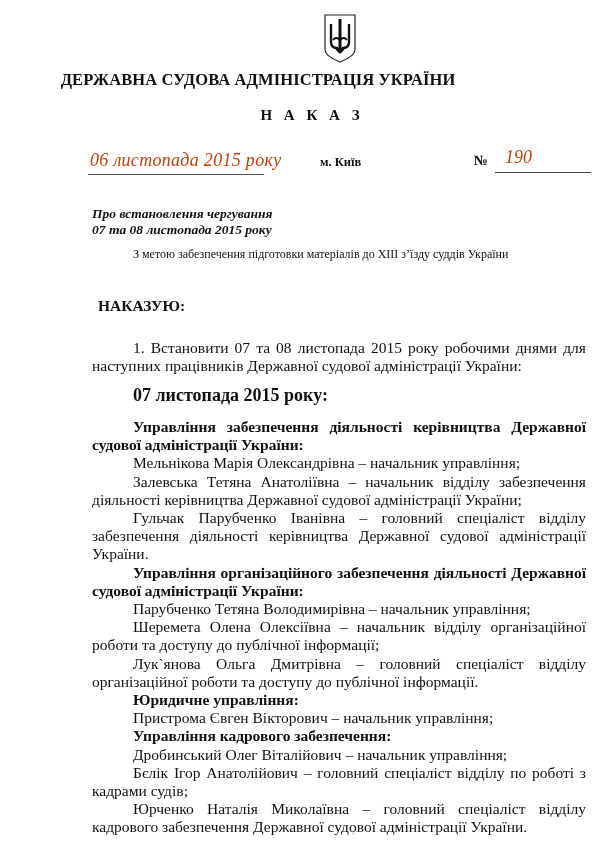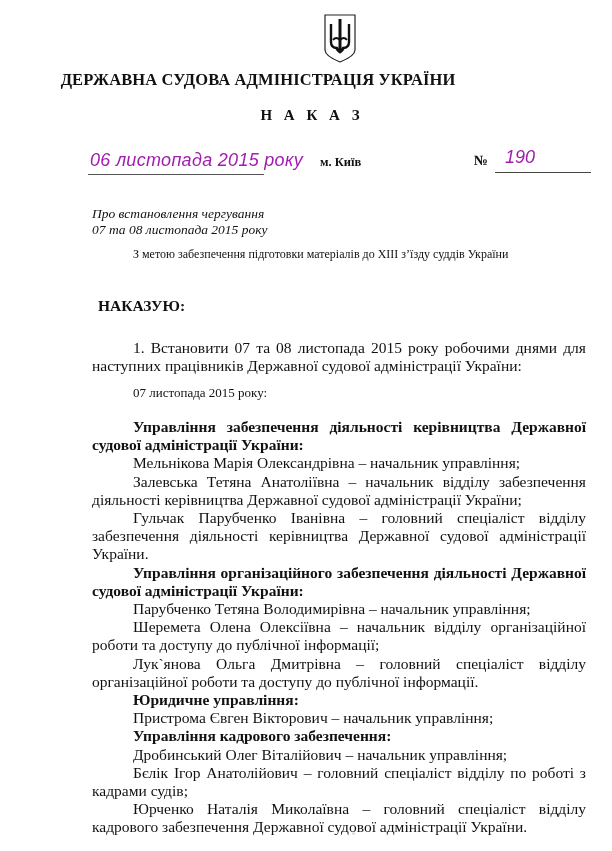--- a/index.html
+++ b/index.html
@@ -2,34 +2,34 @@
 <html><head>
 <meta charset="utf-8">
 <style>
   html, body { margin: 0; padding: 0; background: #ffffff; }
   body { width: 612px; height: 851px; position: relative; overflow: hidden;
          font-family: "Liberation Serif", "DejaVu Serif", serif; color: #111; }
   .abs { position: absolute; }
   .emblem { left: 322px; top: 12px; width: 36px; height: 52px; }
   .org { left: 0; width: 516px; top: 70px; text-align: center; font-weight: bold; font-size: 16.5px; letter-spacing: 0.1px; }
   .order-title { left: 0; width: 612px; top: 107px; text-align: center; font-weight: bold; font-size: 15px; letter-spacing: 4px; padding-left: 6px; }
-  .hand { font-family: Liberation Sans, sans-serif; font-style: italic; color: #a21caf; }
+  .hand { font-family: Liberation Serif, serif; font-style: italic; color: #c2410c; }
   .date-hand { left: 90px; top: 150px; font-size: 18px; letter-spacing: 0.3px; }
   .date-line { left: 88px; top: 174px; width: 176px; height: 1px; background: #555; }
   .city { left: 320px; top: 155px; font-size: 12.5px; font-weight: bold; }
   .num-label { left: 474px; top: 153px; font-size: 14px; font-weight: bold; }
   .num-hand { left: 505px; top: 147px; font-size: 18px; text-align: right; }
   .num-line { left: 495px; top: 172px; width: 96px; height: 1px; background: #444; }
-  .subject { left: 92px; top: 206px; font-size: 13.5px; font-weight: normal; font-style: italic; line-height: 16px; }
+  .subject { left: 92px; top: 206px; font-size: 13.5px; font-weight: bold; font-style: italic; line-height: 16px; }
   .preamble { left: 133px; top: 247px; font-size: 12px; }
   .orders { left: 98px; top: 297px; font-size: 15.5px; font-weight: bold; }
   .body { left: 92px; width: 494px; font-size: 15.5px; line-height: 18.2px; text-align: justify; }
   .p { text-indent: 41px; margin: 0; }
   .p.b { font-weight: bold; }
-  .date-head { left: 133px; top: 385px; font-size: 13px; font-weight: normal; }
+  .date-head { left: 133px; top: 385px; font-size: 18px; font-weight: bold; }
   .faint-dot { left: 352px; top: 832px; width: 3px; height: 3px; background: #ddd; border-radius: 50%; }
 </style>
 </head>
 <body>
 
 <div class="abs emblem">
   <svg width="36" height="52" viewBox="0 0 36 52">
     <path d="M3 3 L33 3 L33 38 Q33 44 18 50 Q3 44 3 38 Z" fill="none" stroke="#222" stroke-width="1.2"></path>
     <path d="M18 7 L18 40" stroke="#111" stroke-width="3"></path>
     <path d="M9 12 L9 30 Q9 36 15 36 L18 40 L21 36 Q27 36 27 30 L27 12" fill="none" stroke="#111" stroke-width="2.4"></path>

